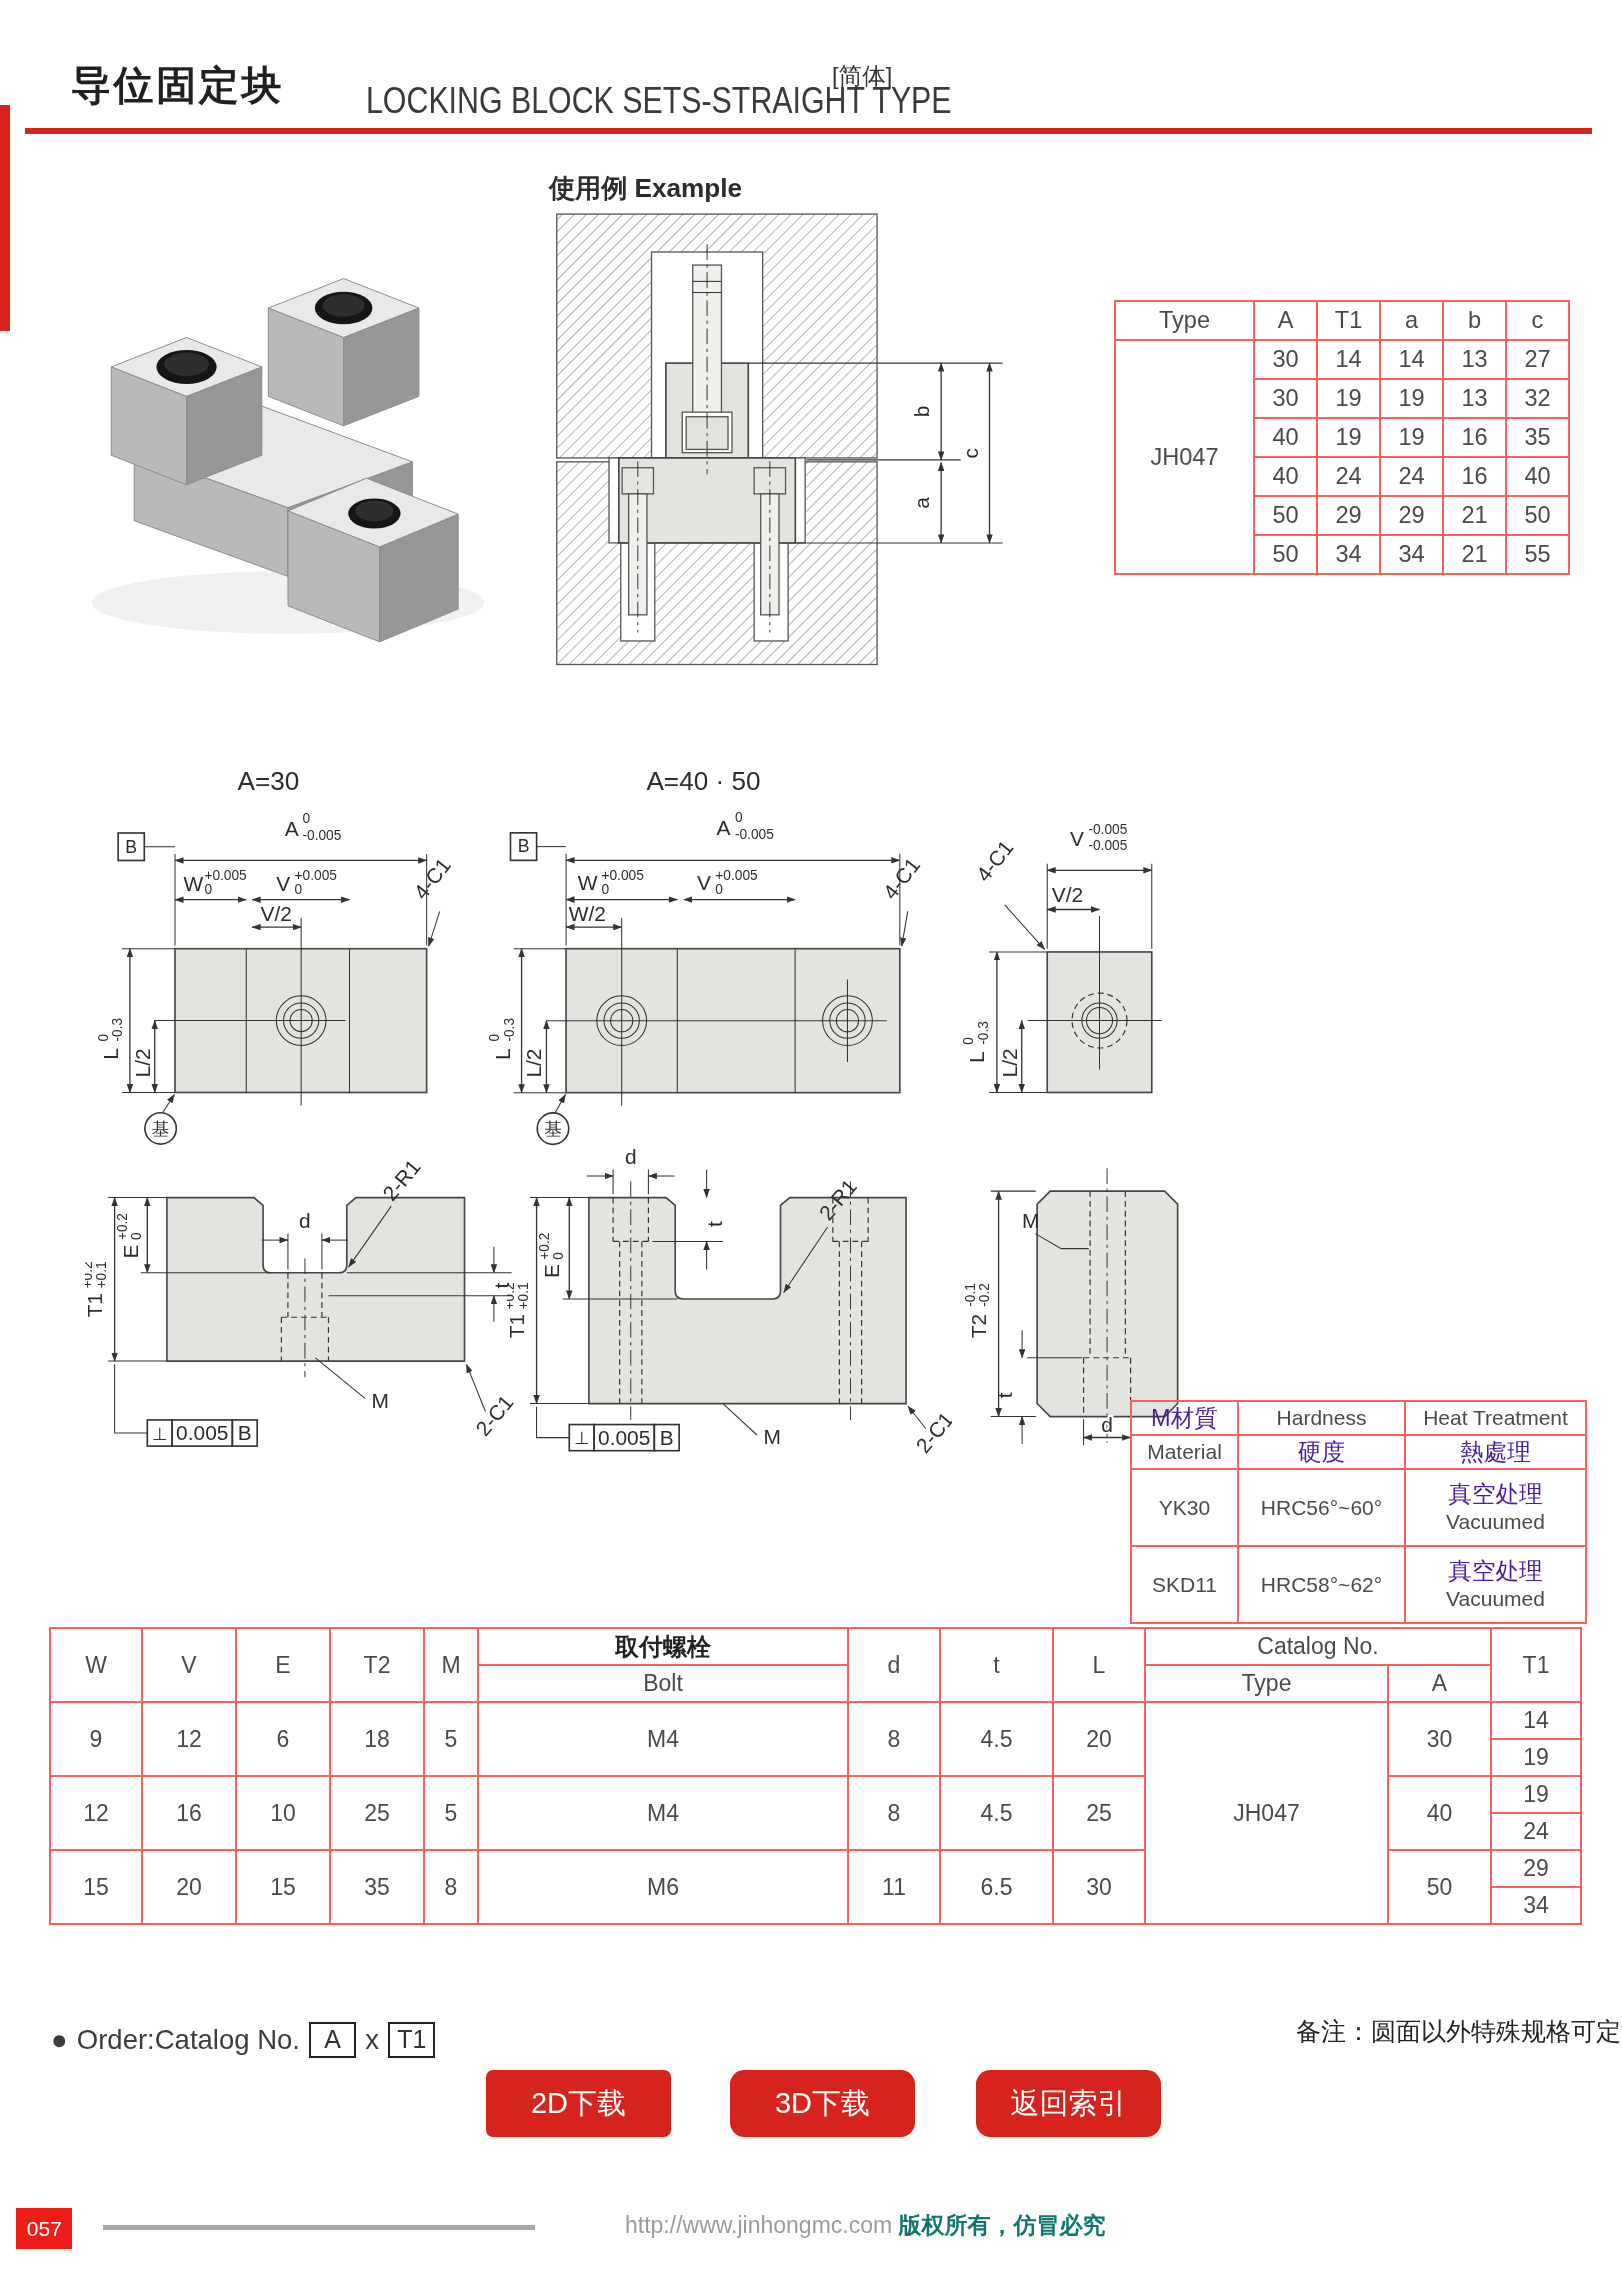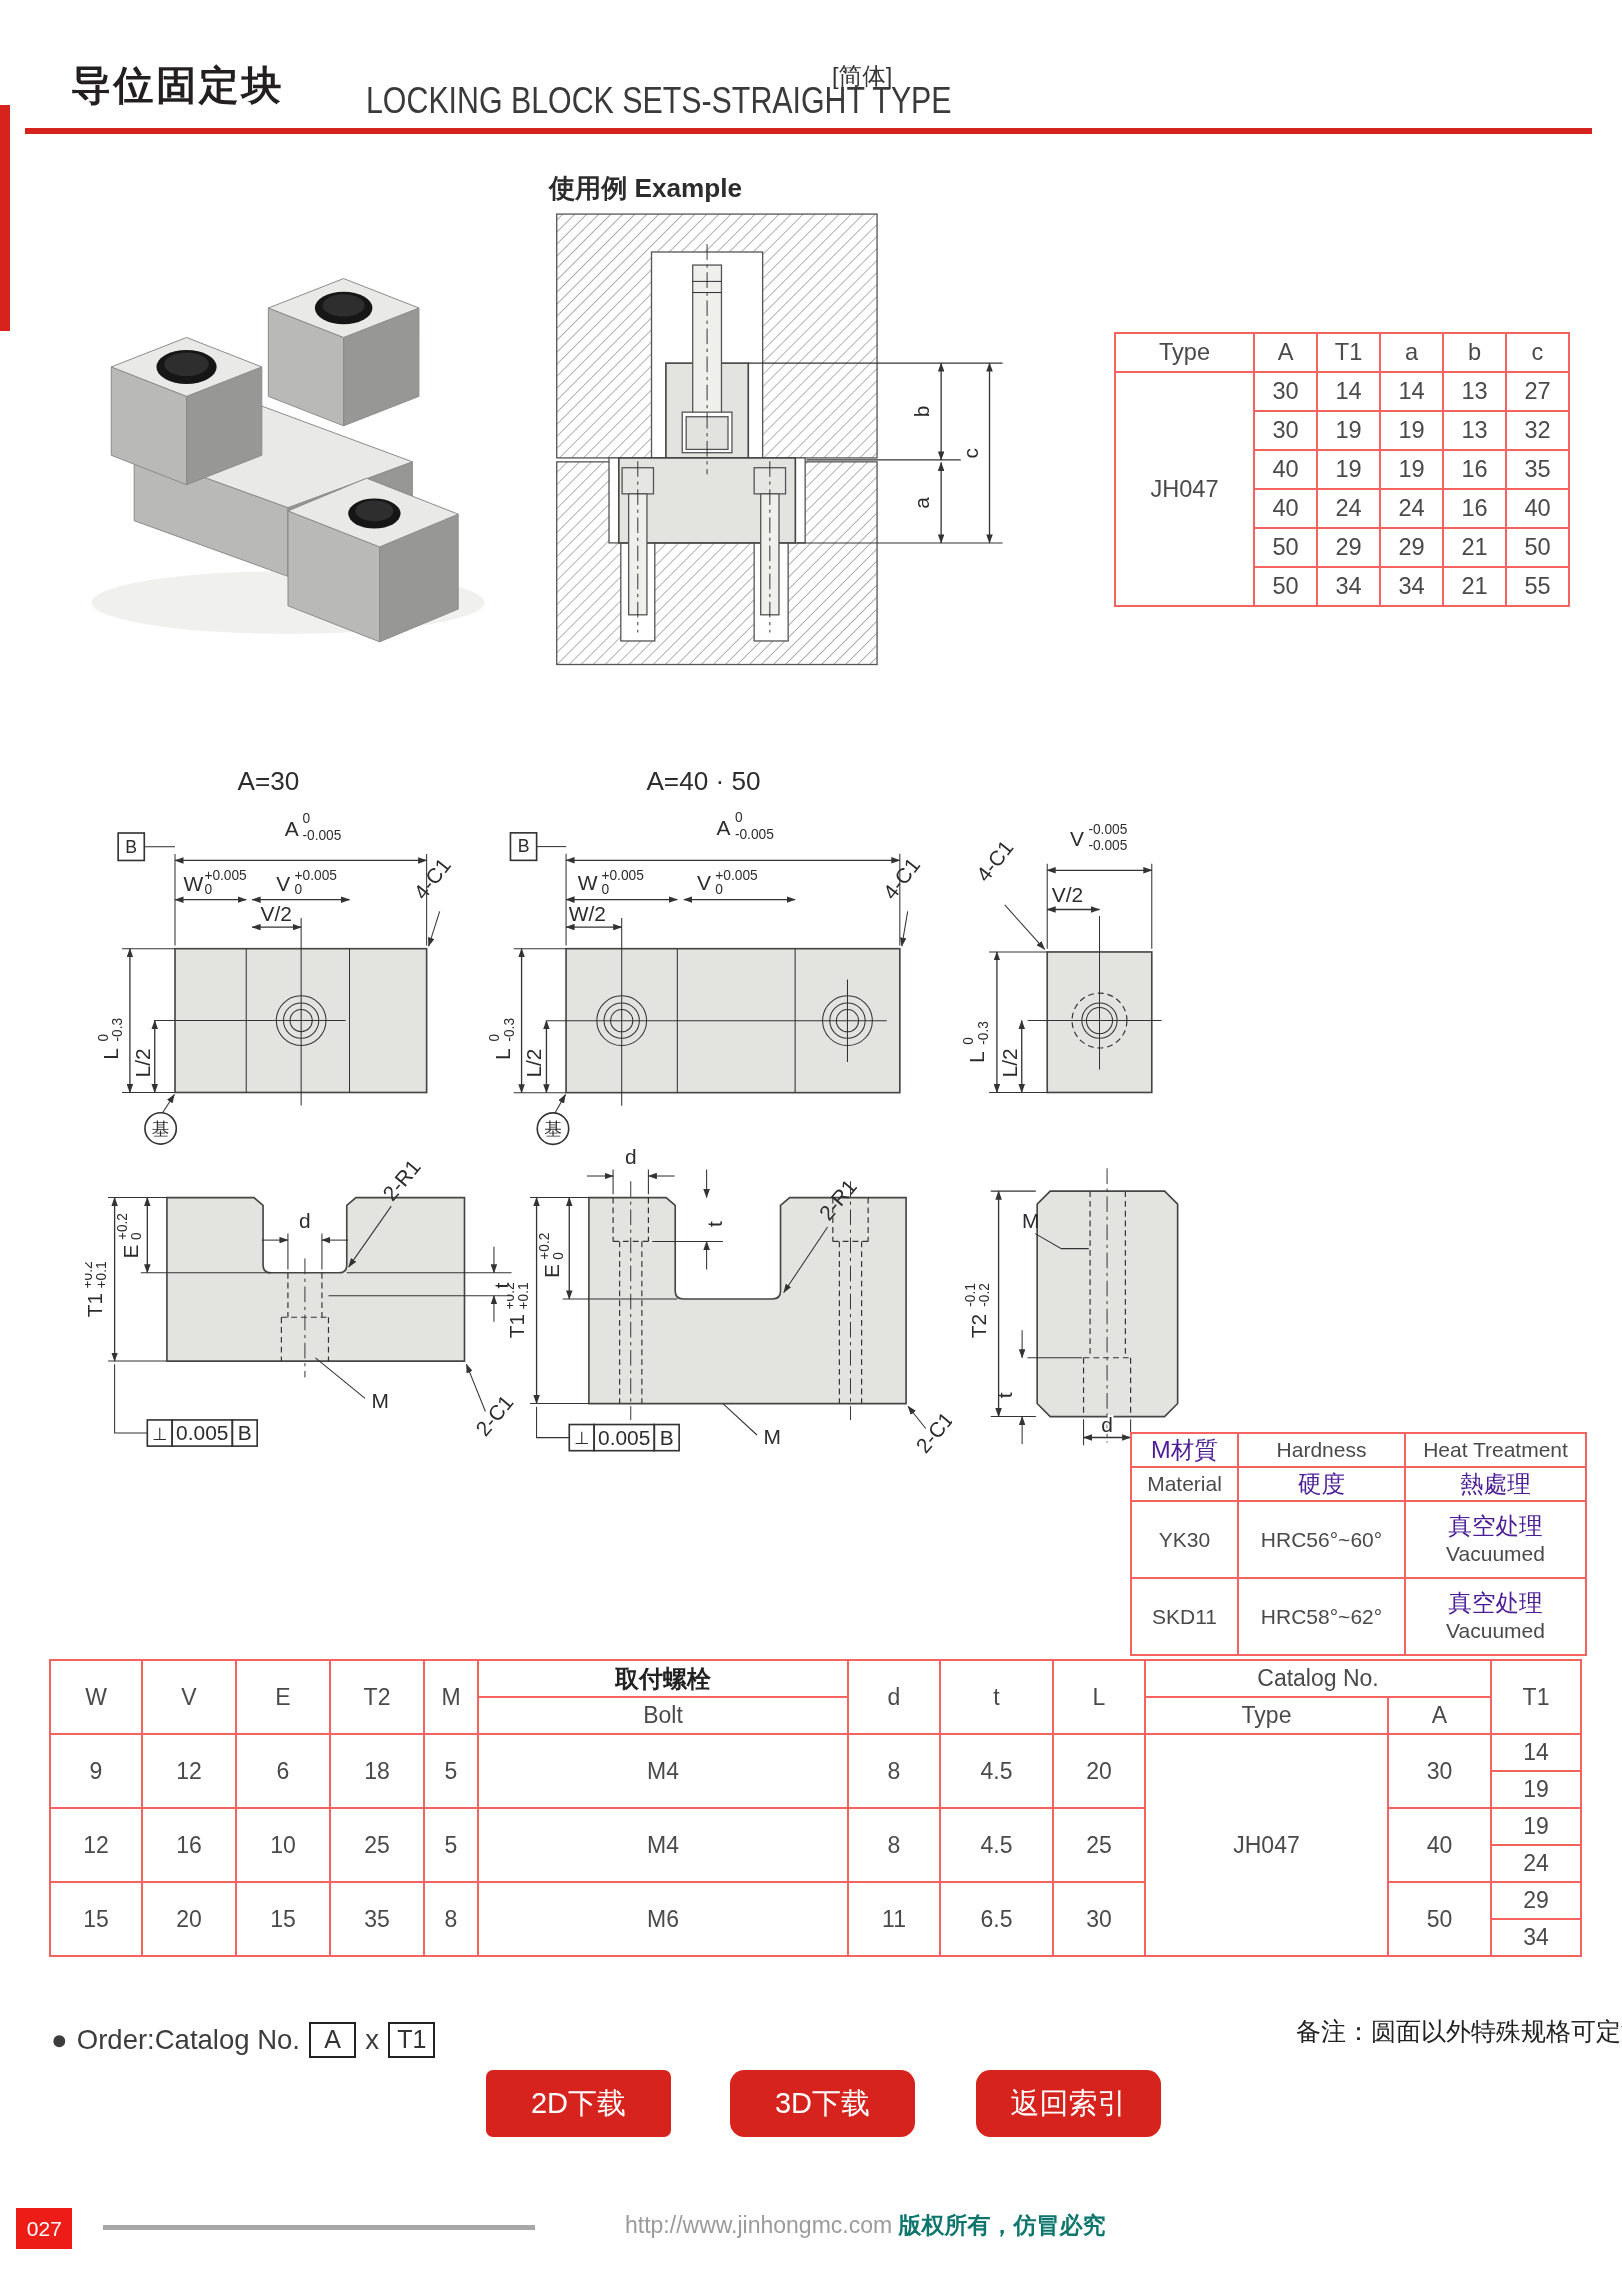--- a/index.html
+++ b/index.html
@@ -12,21 +12,21 @@
   #lang-tag{left:832px;top:60px;font-size:23.6px;color:#333;}
   #head-rule{left:25px;top:128px;width:1567px;height:5.9px;background:#d7231d;}
   #left-bar{left:0px;top:105px;width:9.8px;height:226px;background:#d7231d;}
   
   #logo{left:1417px;top:14.4px;width:177px;height:108px;}
   #logo .cn{position:absolute;left:10.5px;top:19.6px;font-size:29px;font-weight:bold;color:#2a2624;letter-spacing:3.9px;}
   #logo .jh{position:absolute;left:58px;top:-18.3px;font-size:110px;font-weight:bold;color:#d7231d;font-family:"Liberation Sans",sans-serif;letter-spacing:-5.2px;}
   #logo .bar1{position:absolute;left:0px;top:58px;width:65px;height:7.9px;background:#d7231d;}
   #logo .bar2{position:absolute;left:6.5px;top:73px;width:54px;height:5.9px;background:#d7231d;}
   
-  table{border-collapse:collapse;table-layout:fixed;margin-top:32px;}
+  table{border-collapse:collapse;table-layout:fixed;}
   .redtbl td,.redtbl th{border:2.6px solid #f4635f;text-align:center;vertical-align:middle;
       font-weight:normal;color:#4a4a4a;padding:0;overflow:hidden;}
   
   #spec-table{left:1114px;top:300px;width:453px;}
   #spec-table td,#spec-table th{font-size:23.6px;height:37px;}
   
   #mat-table{left:1130px;top:1400px;width:454px;}
   #mat-table td,#mat-table th{font-size:21px;}
   #mat-table .cnb{font-size:23.6px;color:#4c1d95;}
   #mat-table .two{line-height:1.25;}
@@ -629,21 +629,21 @@
     <span>x</span>
     <span class="box">T1</span>
   </div>
 
   <div class="abs" id="remark">备注：圆面以外特殊规格可定制</div>
 
   <div class="dl-btn" id="btn-2d">2D下载</div>
   <div class="dl-btn" id="btn-3d">3D下载</div>
   <div class="dl-btn" id="btn-index">返回索引</div>
 
-  <div class="abs" id="page-no">027</div>
+  <div class="abs" id="page-no">057</div>
   <div class="abs" id="foot-rule"></div>
   <div class="abs" id="footer-text">
     <span class="url">http://www.jinhongmc.com</span>
     <span class="cr">版权所有，仿冒必究</span>
   </div>
 
 </div>
 
 
 </body></html>

